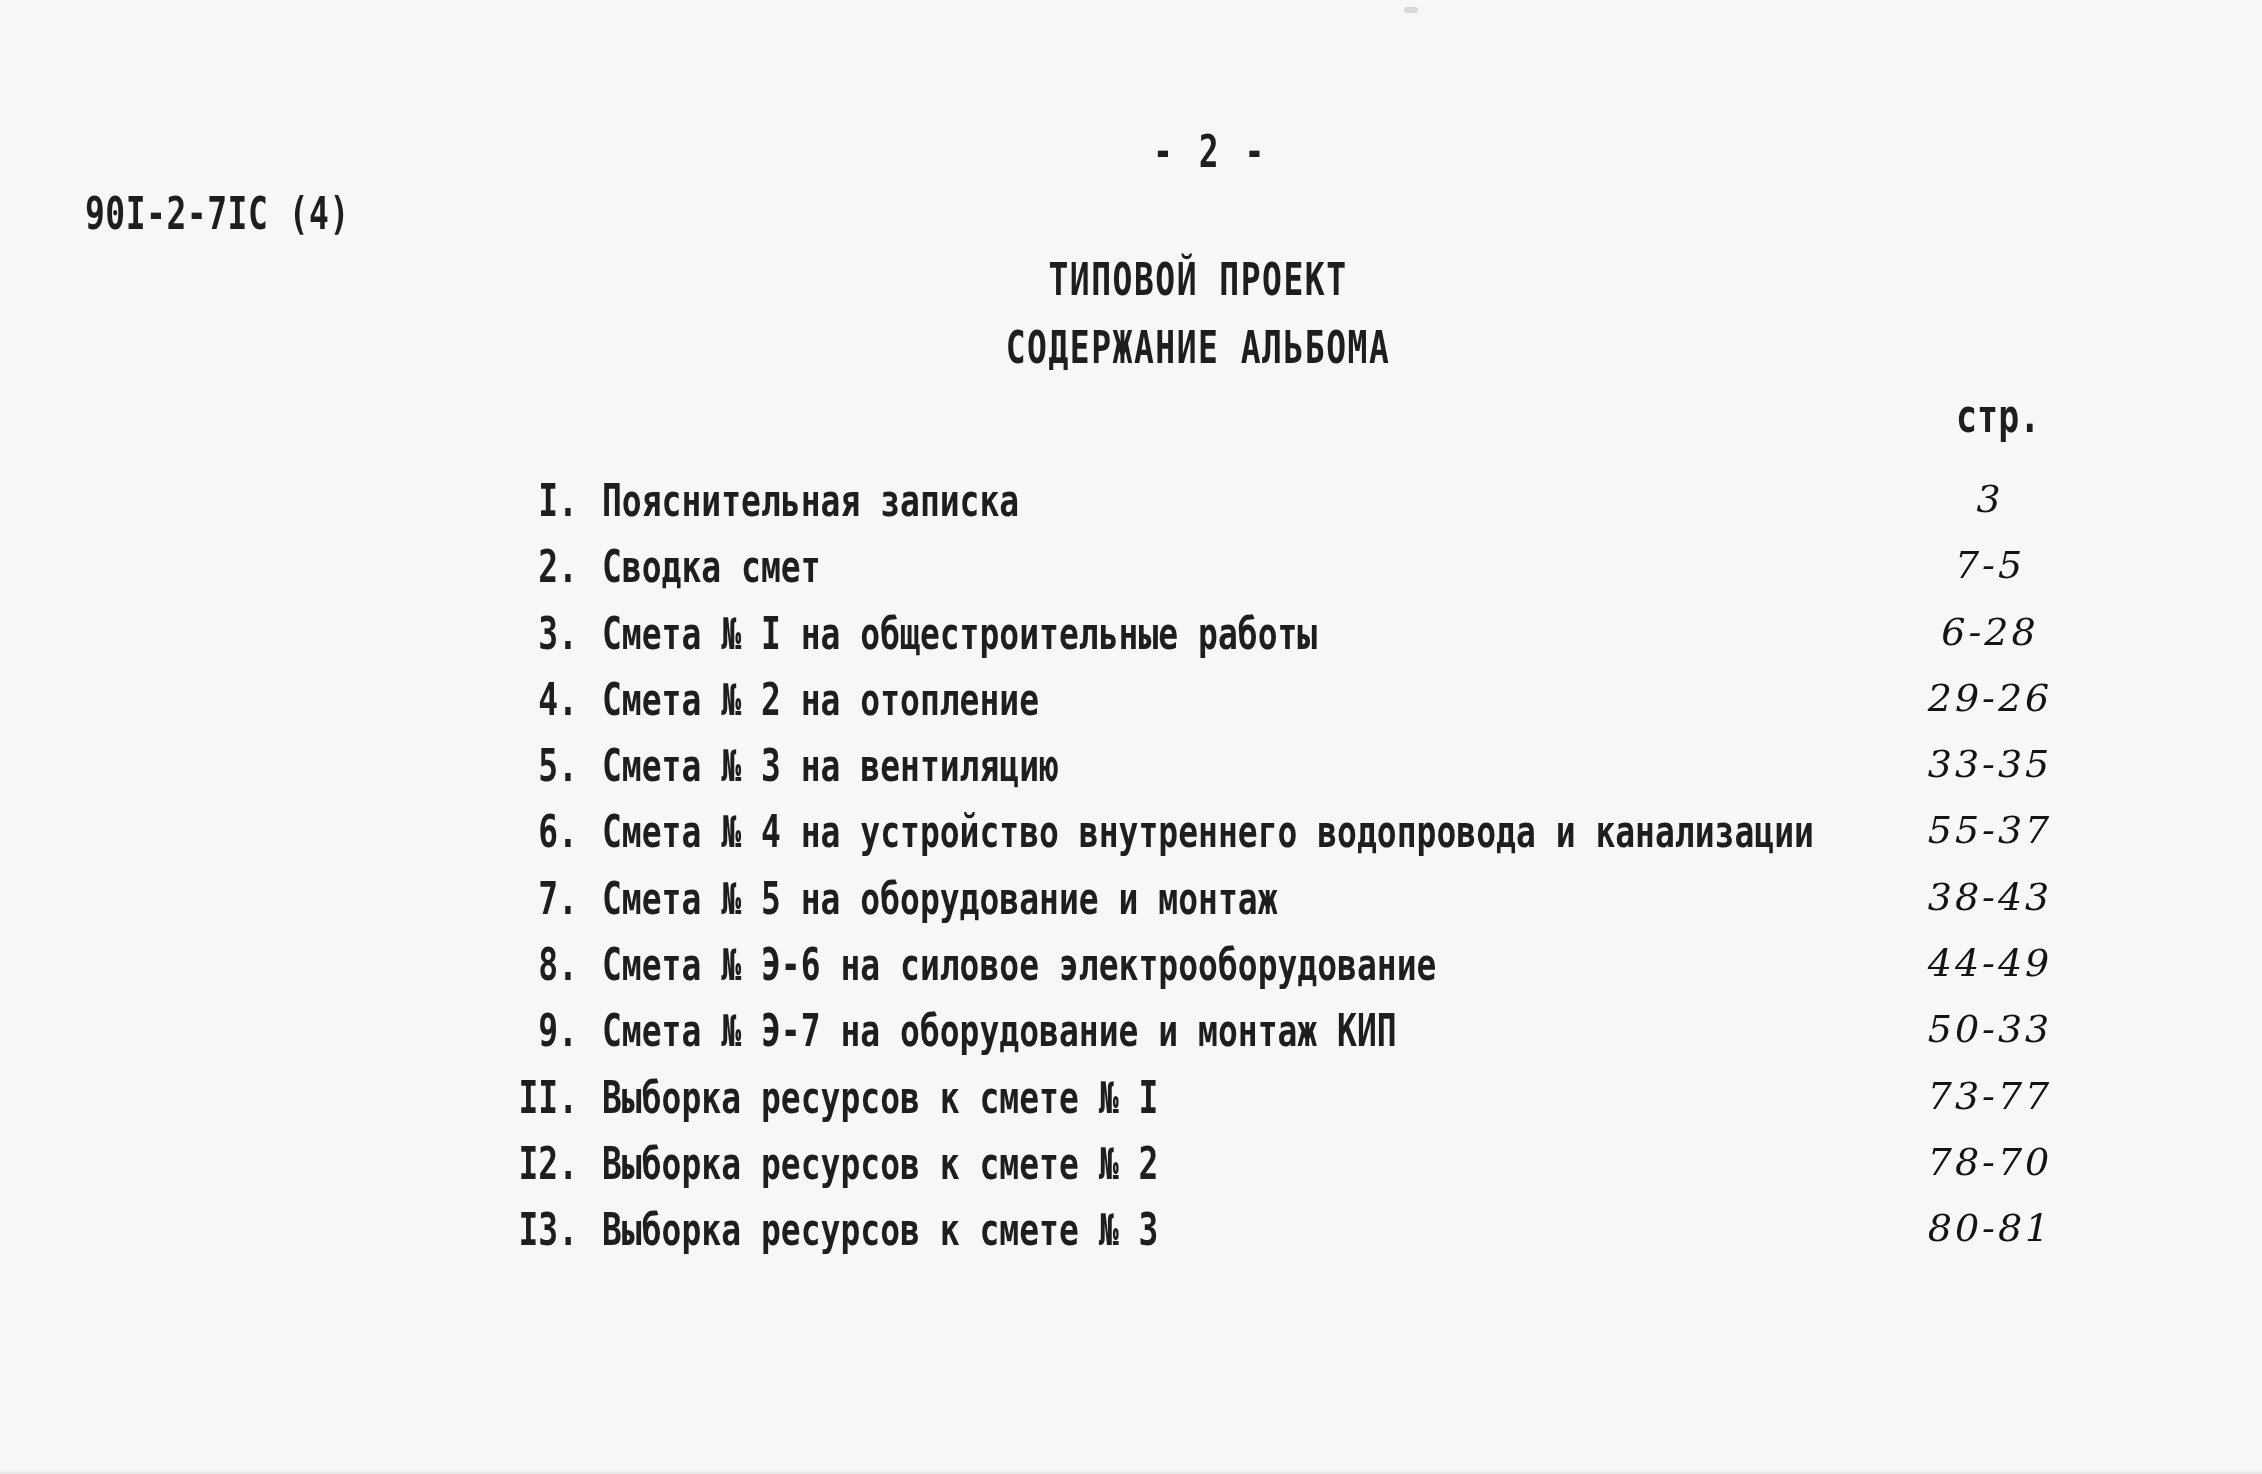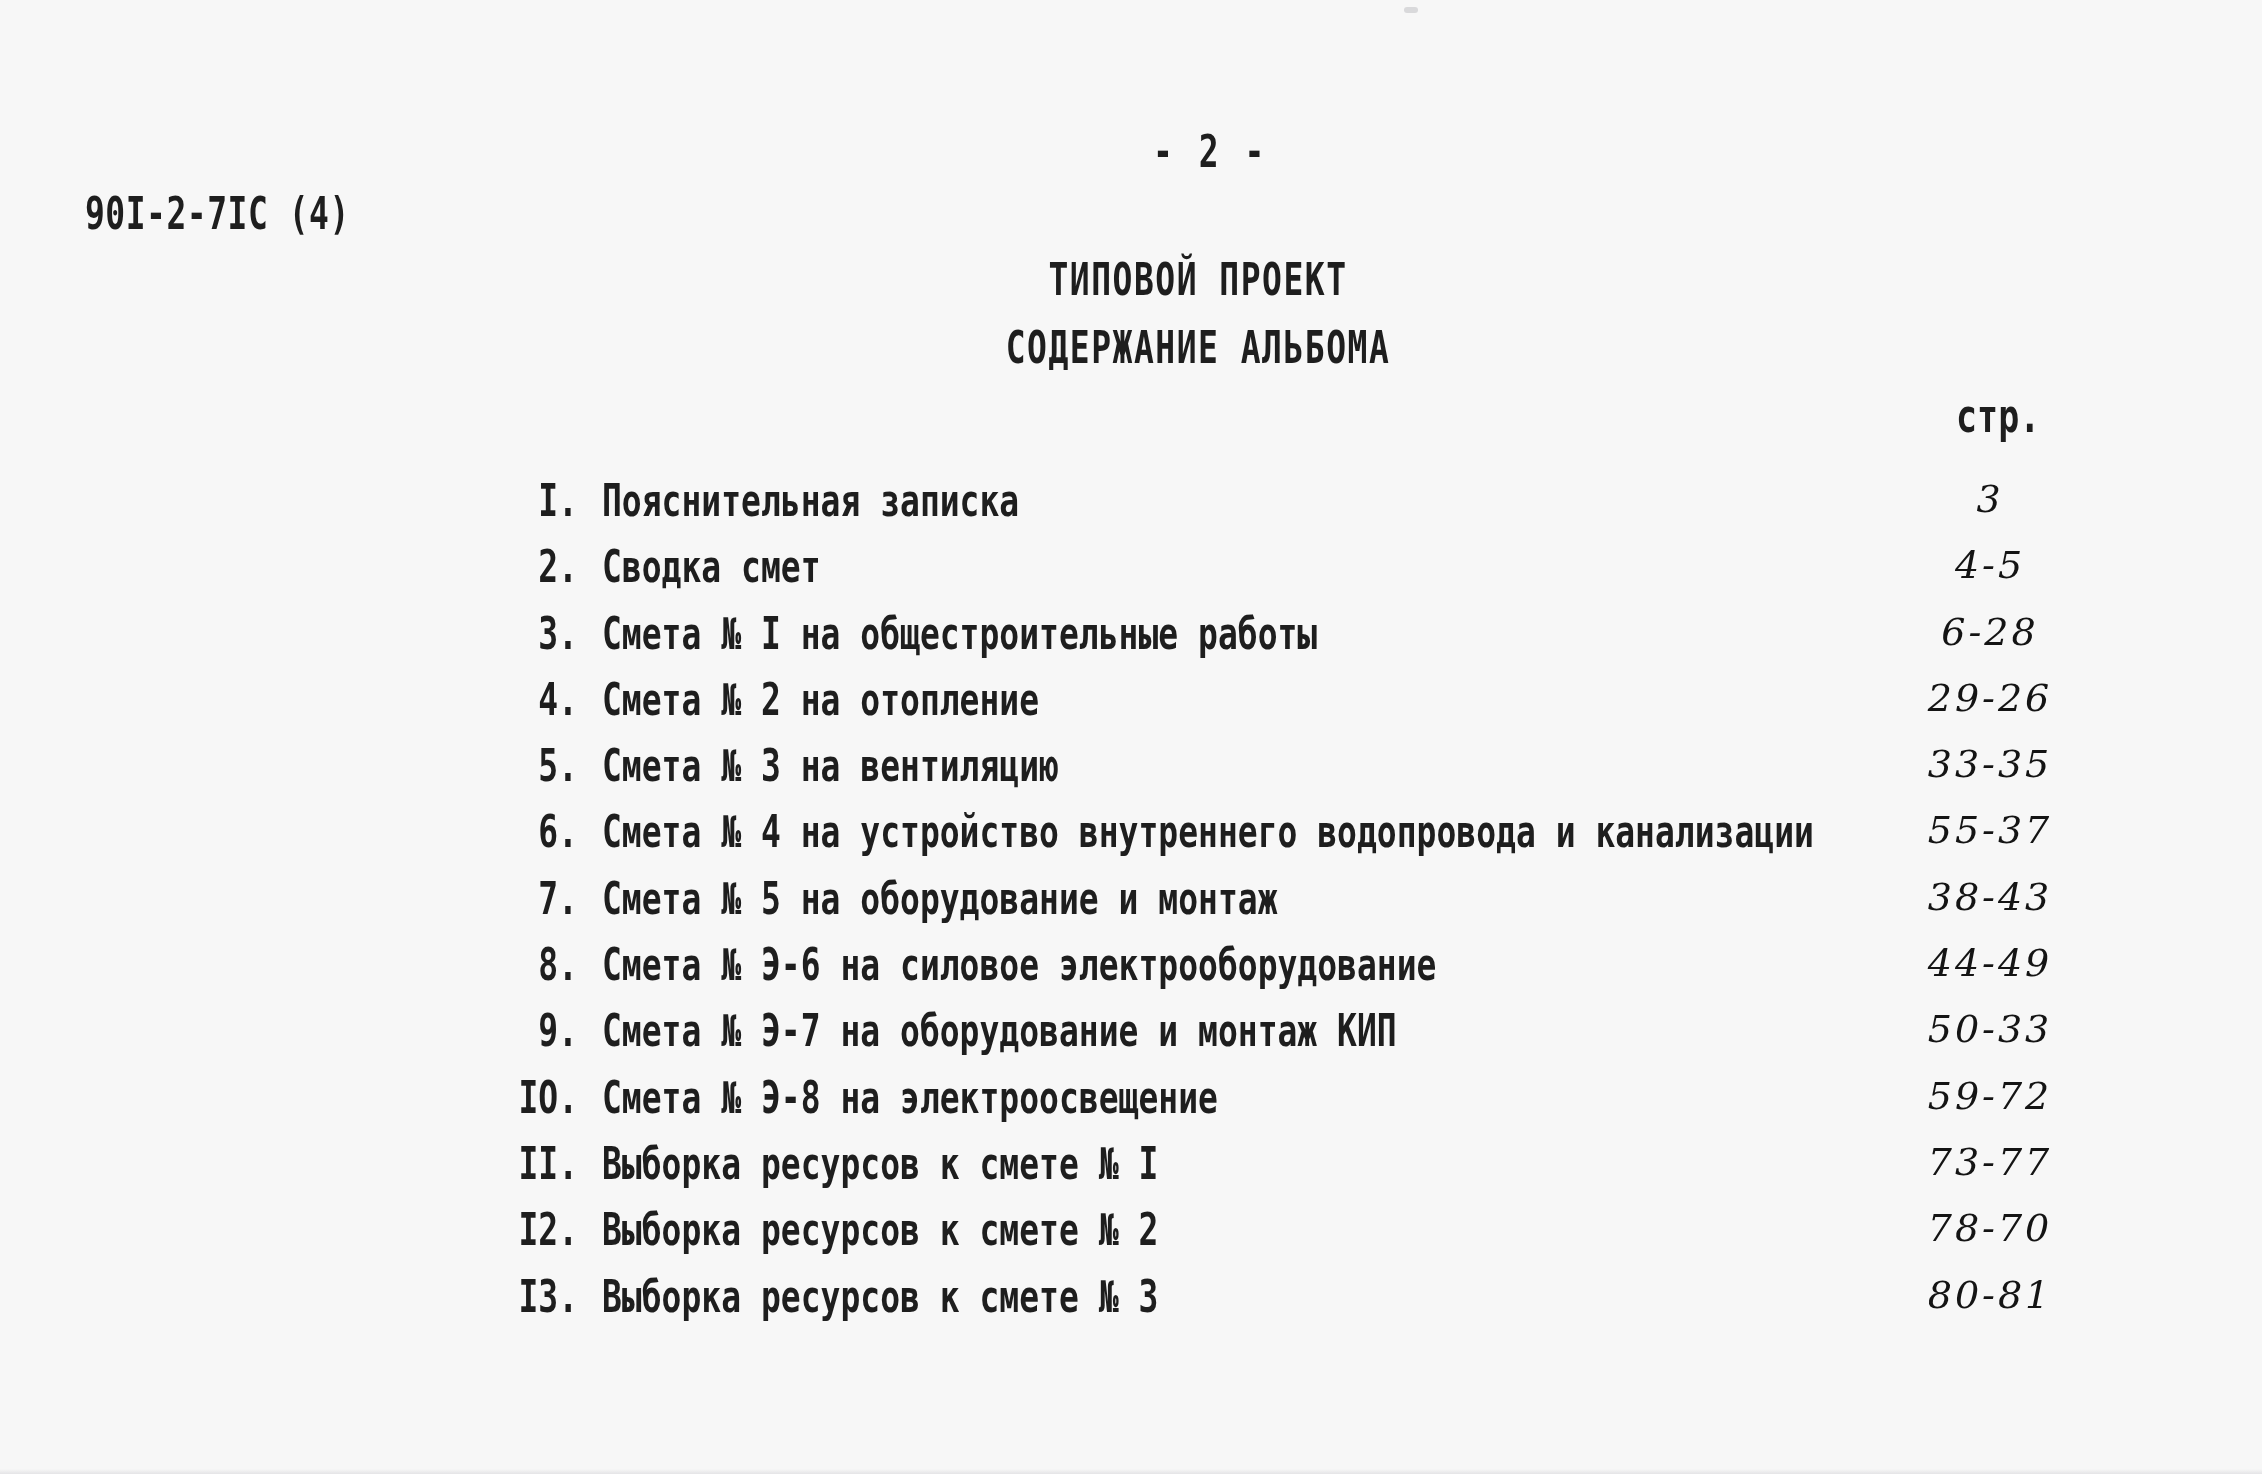--- a/index.html
+++ b/index.html
@@ -101,21 +101,21 @@
 
   <div class="toc">
       <div class="toc-row">
     <span class="toc-num">I.</span>
     <span class="toc-title">Пояснительная записка</span>
     <span class="toc-pages">3</span>
   </div>
       <div class="toc-row">
     <span class="toc-num">2.</span>
     <span class="toc-title">Сводка смет</span>
-    <span class="toc-pages">4-5</span>
+    <span class="toc-pages">7-5</span>
   </div>
       <div class="toc-row">
     <span class="toc-num">3.</span>
     <span class="toc-title">Смета № I на общестроительные работы</span>
     <span class="toc-pages">6-28</span>
   </div>
       <div class="toc-row">
     <span class="toc-num">4.</span>
     <span class="toc-title">Смета № 2 на отопление</span>
     <span class="toc-pages">29-26</span>
@@ -139,25 +139,20 @@
     <span class="toc-num">8.</span>
     <span class="toc-title">Смета № Э-6 на силовое электрооборудование</span>
     <span class="toc-pages">44-49</span>
   </div>
       <div class="toc-row">
     <span class="toc-num">9.</span>
     <span class="toc-title">Смета № Э-7 на оборудование и монтаж КИП</span>
     <span class="toc-pages">50-33</span>
   </div>
       <div class="toc-row">
-    <span class="toc-num">IO.</span>
-    <span class="toc-title">Смета № Э-8 на электроосвещение</span>
-    <span class="toc-pages">59-72</span>
-  </div>
-      <div class="toc-row">
     <span class="toc-num">II.</span>
     <span class="toc-title">Выборка ресурсов к смете № I</span>
     <span class="toc-pages">73-77</span>
   </div>
       <div class="toc-row">
     <span class="toc-num">I2.</span>
     <span class="toc-title">Выборка ресурсов к смете № 2</span>
     <span class="toc-pages">78-70</span>
   </div>
       <div class="toc-row">

